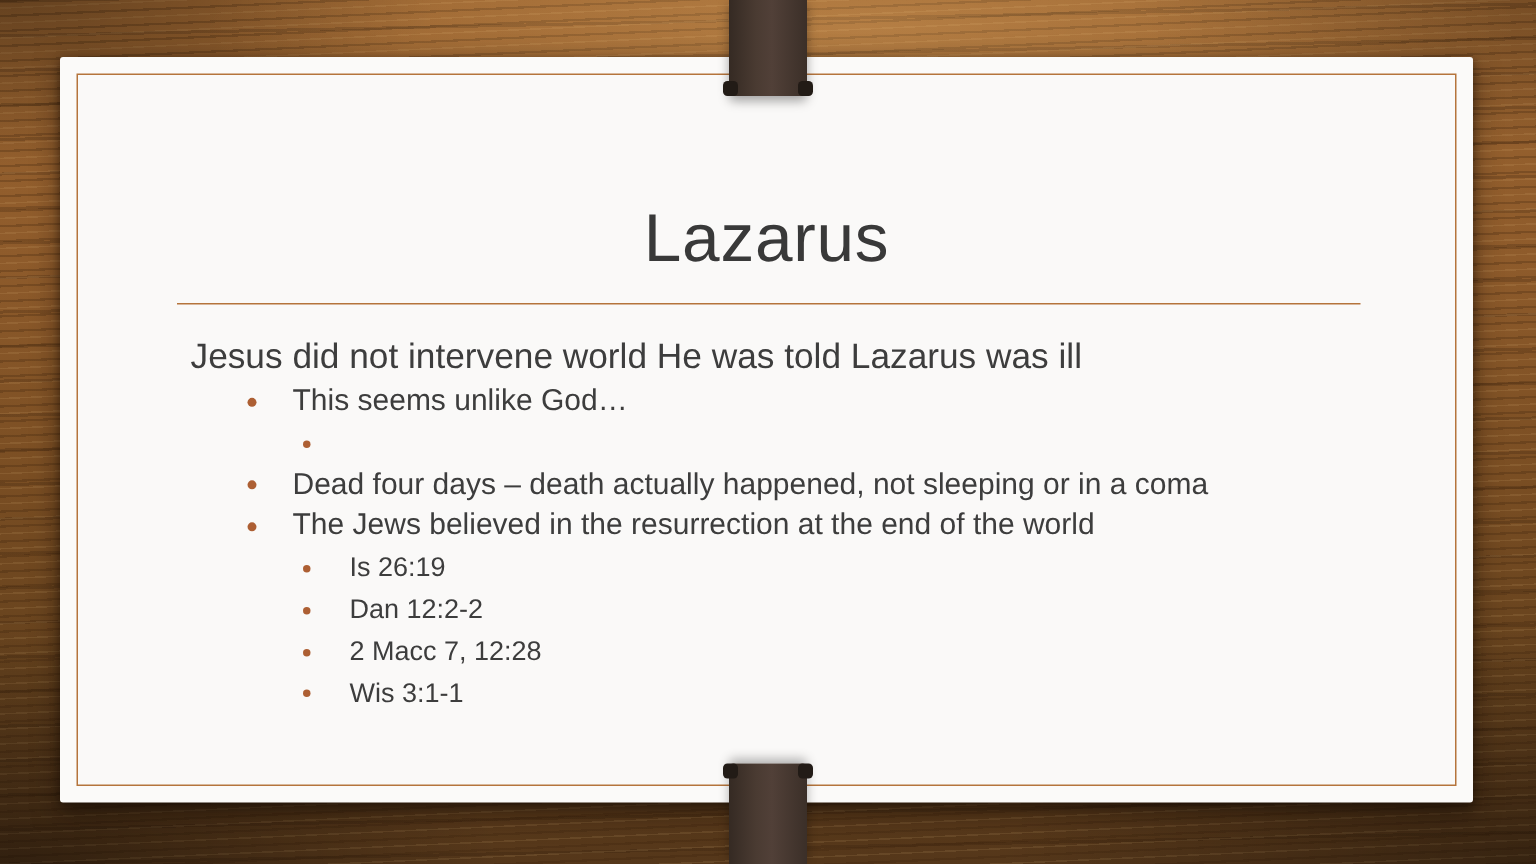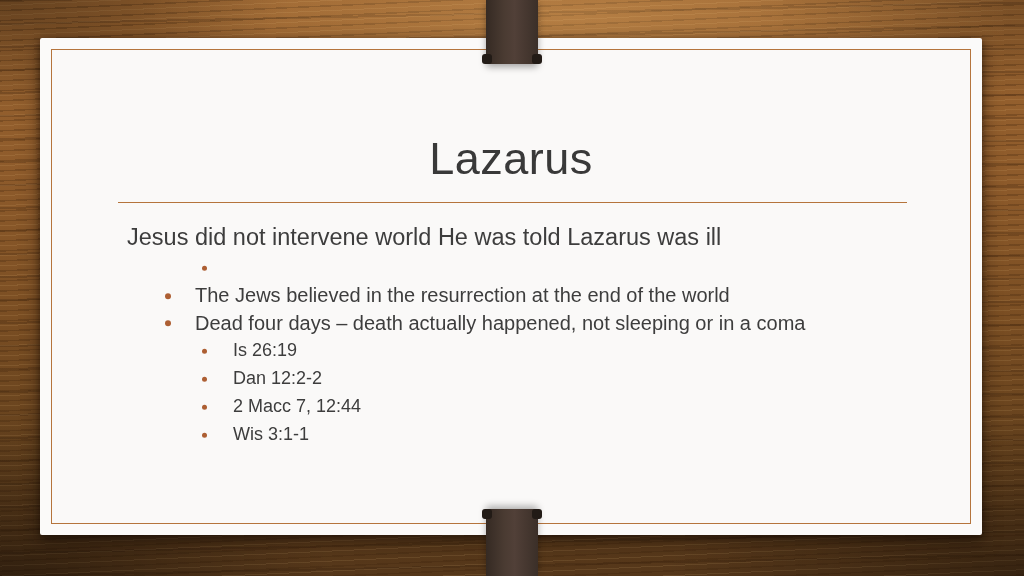--- a/index.html
+++ b/index.html
@@ -106,42 +106,46 @@
   <div class="card">
     <div class="card-inner"></div>
 
     <h1 class="slide-title">Lazarus</h1>
     <div class="divider"></div>
 
     <div class="content">
       <div class="line l1">
         <span class="txt">Jesus did not intervene world He was told Lazarus was ill</span>
       </div>
+      <div class="line l2">
+        <span class="dot"></span>
+        <span class="txt">This seems unlike God…</span>
+      </div>
       <div class="line l3">
         <span class="dot"></span>
       </div>
       <div class="line l2">
         <span class="dot"></span>
-        <span class="txt">The Jews believed in the resurrection at the end of the world</span>
+        <span class="txt">Dead four days – death actually happened, not sleeping or in a coma</span>
       </div>
       <div class="line l2">
         <span class="dot"></span>
-        <span class="txt">Dead four days – death actually happened, not sleeping or in a coma</span>
+        <span class="txt">The Jews believed in the resurrection at the end of the world</span>
       </div>
       <div class="line l3">
         <span class="dot"></span>
         <span class="txt">Is 26:19</span>
       </div>
       <div class="line l3">
         <span class="dot"></span>
         <span class="txt">Dan 12:2-2</span>
       </div>
       <div class="line l3">
         <span class="dot"></span>
-        <span class="txt">2 Macc 7, 12:44</span>
+        <span class="txt">2 Macc 7, 12:28</span>
       </div>
       <div class="line l3">
         <span class="dot"></span>
         <span class="txt">Wis 3:1-1</span>
       </div>
     </div>
   </div>
 
   <div class="strap strap-top">
     <span class="nub nub-l"></span>

